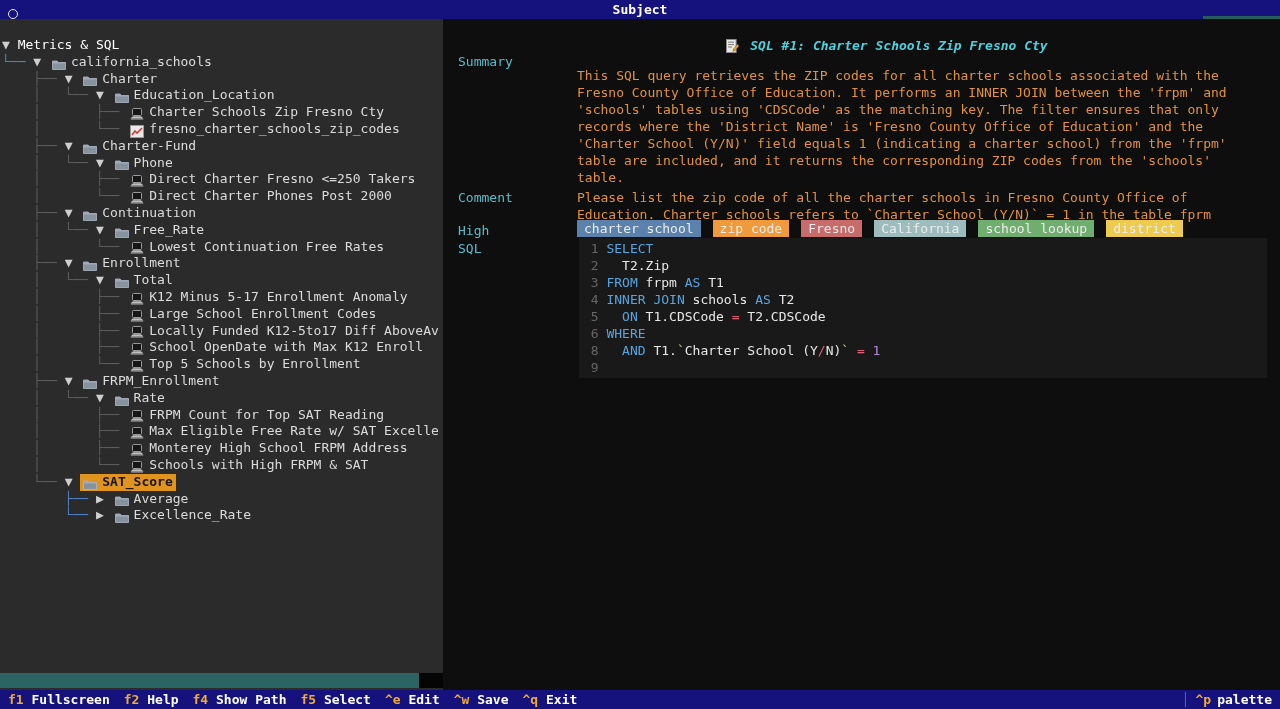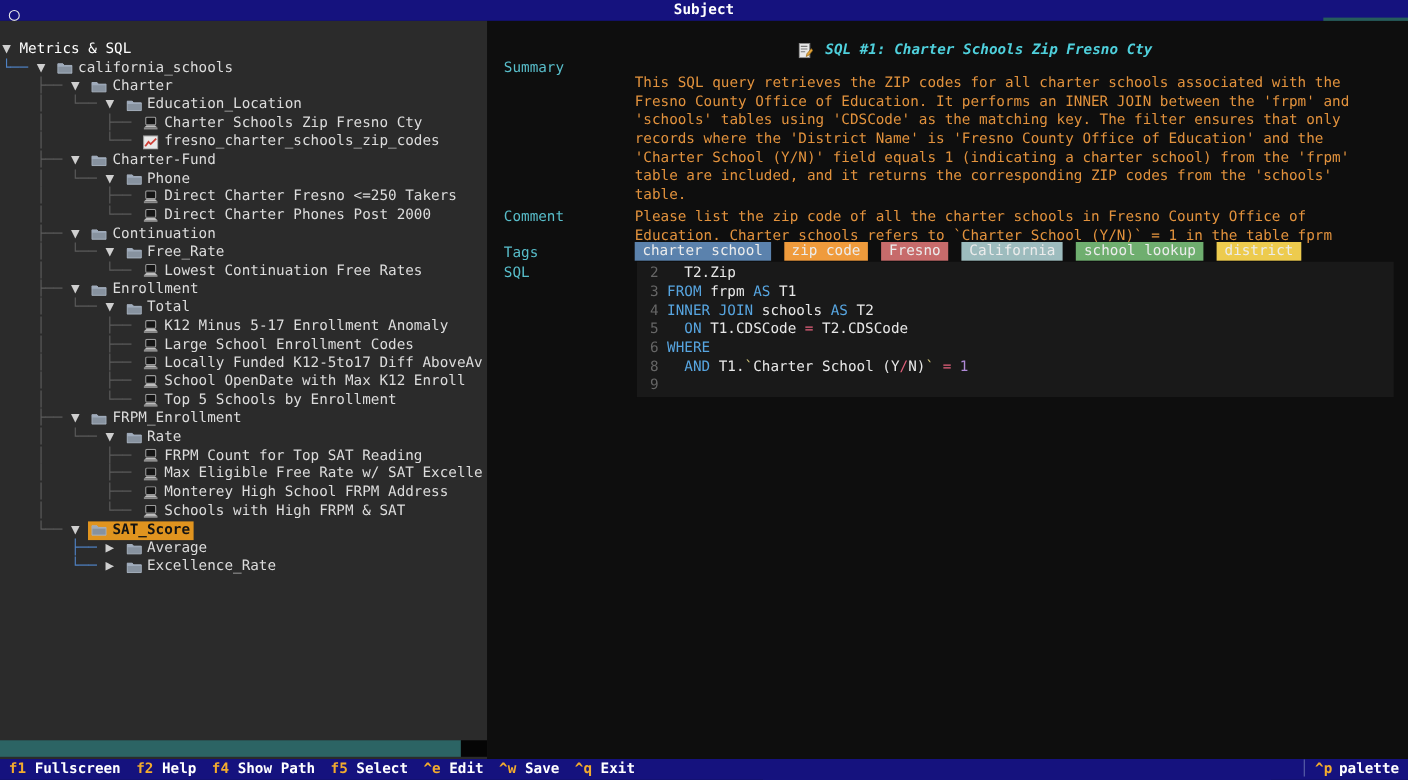--- a/index.html
+++ b/index.html
@@ -19,21 +19,21 @@
   .topbar-title{position:absolute;left:0;width:100%;text-align:center;color:#fff;font-weight:bold;line-height:19px;}
   .clock{position:absolute;right:0;top:16px;height:30px;line-height:19px;background:var(--clock-bg);color:#f0f0f0;padding:0 7px;margin-left:30px;}
 
   
   .sidebar{position:absolute;left:0;top:19px;width:443px;height:671px;background:var(--sidebar-bg);overflow:hidden;}
   .tree{padding:18px 0 0 2px;}
   .tree-row{height:16.8px;line-height:16.8px;display:flex;align-items:center;white-space:pre;color:var(--tree-text);}
   .prefix span{white-space:pre;}
   .pg{color:var(--guide-gray);} .pb{color:var(--guide-blue);}
   .arrow{color:#cfcfcf;white-space:pre;}
-  .rowbody{display:inline-flex;align-items:center;height:16.8px;}
+  .rowbody{display:inline-flex;align-items:flex-end;height:16.8px;}
   .rowbody.sel{background:var(--selected-bg);color:#141414;font-weight:bold;padding-right:3px;}
   .rowbody.sel .tlabel{color:#141414;}
   .ticon{display:inline-flex;align-items:center;margin:0 5px 0 3px;}
   .tlabel{white-space:pre;}
   .root-label{color:#ffffff;}
   .hsb-track{position:absolute;left:0;bottom:2px;width:419px;height:15px;background:var(--scrollbar-teal);}
   .hsb-corner{position:absolute;left:419px;bottom:2px;width:24px;height:15px;background:#050505;}
 
   
   .rightpane{position:absolute;left:443px;top:19px;width:837px;height:671px;background:var(--pane-bg);}
@@ -215,32 +215,33 @@
       </span>
     <span>SQL #1: Charter Schools Zip Fresno Cty</span>
   </div>
 
   <span class="field-label lbl-summary">Summary</span>
   <div class="field-val val-summary" id="summary-lines"><div>This SQL query retrieves the ZIP codes for all charter schools associated with the</div><div>Fresno County Office of Education. It performs an INNER JOIN between the 'frpm' and</div><div>'schools' tables using 'CDSCode' as the matching key. The filter ensures that only</div><div>records where the 'District Name' is 'Fresno County Office of Education' and the</div><div>'Charter School (Y/N)' field equals 1 (indicating a charter school) from the 'frpm'</div><div>table are included, and it returns the corresponding ZIP codes from the 'schools'</div><div>table.</div></div>
 
   <span class="field-label lbl-comment">Comment</span>
   <div class="field-val val-comment" id="comment-lines"><div>Please list the zip code of all the charter schools in Fresno County Office of</div><div>Education. Charter schools refers to `Charter School (Y/N)` = 1 in the table fprm</div></div>
 
-  <span class="field-label lbl-tags">Tags</span>
+  <span class="field-label lbl-tags">High</span>
   <div class="tags-row" id="tags-row">
       <span class="chip" style="background: rgb(91, 130, 173);">charter school</span>
       <span class="chip" style="background: rgb(239, 155, 60);">zip code</span>
       <span class="chip" style="background: rgb(199, 107, 107);">Fresno</span>
       <span class="chip" style="background: rgb(157, 188, 190);">California</span>
       <span class="chip" style="background: rgb(111, 174, 111);">school lookup</span>
       <span class="chip" style="background: rgb(237, 203, 78);">district</span>
     </div>
 
   <span class="field-label lbl-sql">SQL</span>
   <div class="code" id="code-block">
+      <div class="cline"><span class="ln">1</span><span class="tk-kw">SELECT</span></div>
       <div class="cline"><span class="ln">2</span><span class="tk-id">  T2.Zip</span></div>
       <div class="cline"><span class="ln">3</span><span class="tk-kw">FROM</span><span class="tk-id"> frpm </span><span class="tk-kw">AS</span><span class="tk-id"> T1</span></div>
       <div class="cline"><span class="ln">4</span><span class="tk-kw">INNER JOIN</span><span class="tk-id"> schools </span><span class="tk-kw">AS</span><span class="tk-id"> T2</span></div>
       <div class="cline"><span class="ln">5</span><span class="tk-id">  </span><span class="tk-kw">ON</span><span class="tk-id"> T1.CDSCode </span><span class="tk-op">=</span><span class="tk-id"> T2.CDSCode</span></div>
       <div class="cline"><span class="ln">6</span><span class="tk-kw">WHERE</span></div>
       <div class="cline"><span class="ln">8</span><span class="tk-id">  </span><span class="tk-kw">AND</span><span class="tk-id"> T1.</span><span class="tk-str">`</span><span class="tk-id">Charter School (Y</span><span class="tk-op">/</span><span class="tk-id">N)</span><span class="tk-str">`</span><span class="tk-id"> </span><span class="tk-op">=</span><span class="tk-id"> </span><span class="tk-num">1</span></div>
       <div class="cline"><span class="ln">9</span></div>
     </div>
 </div>
 

